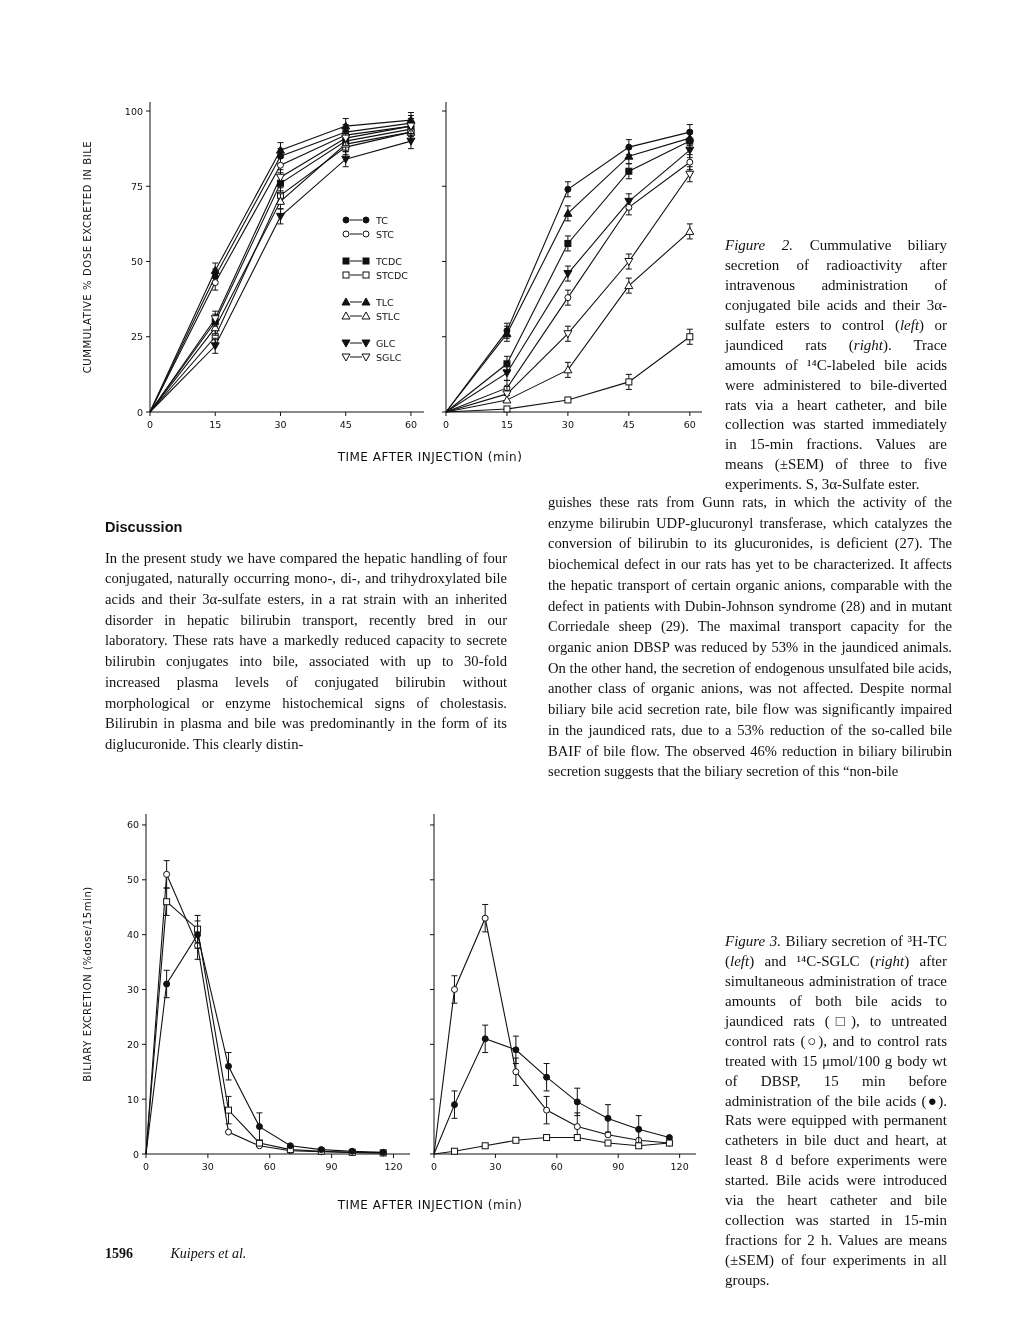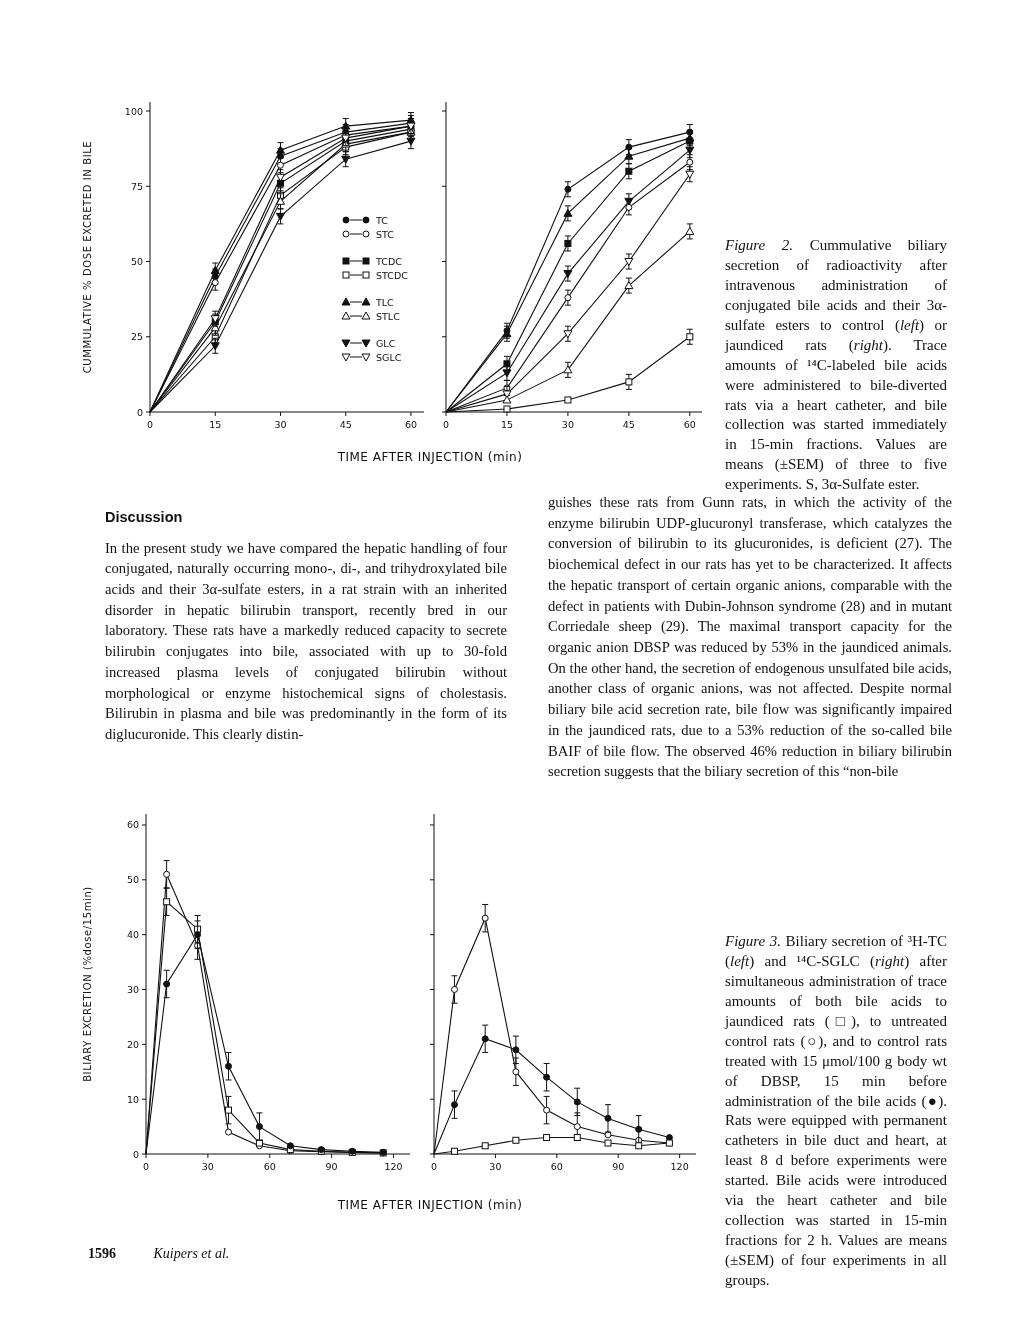--- a/index.html
+++ b/index.html
@@ -33,21 +33,21 @@
   .bodycol {
     font-size: 14.6px;
     line-height: 1.42;
     text-align: justify;
   }
   .bodycol p { margin: 0; }
   .heading {
     font-family: "Liberation Sans", sans-serif;
     font-weight: bold;
     font-size: 14.5px;
-    margin: 15px 0 10px 0;
+    margin: 25px 0 10px 0;
   }
   .footer { font-size: 14px; }
   .footer .pagenum { font-weight: bold; }
   .footer .authors { font-style: italic; margin-left: 34px; }
 </style>
 </head>
 <body>
 
 <div class="page">
 
@@ -571,18 +571,18 @@
       <rect x="154.28125" y="334.5483870967742" width="6" height="6" fill="#fff" stroke="#111"></rect>
       <rect x="184.984375" y="340.03225806451616" width="6" height="6" fill="#fff" stroke="#111"></rect>
       <rect x="215.6875" y="342.7741935483871" width="6" height="6" fill="#fff" stroke="#111"></rect>
       <rect x="246.390625" y="340.03225806451616" width="6" height="6" fill="#fff" stroke="#111"></rect>
     </svg>
 
   <div class="abs xlabel" style="left:295px; top:1198px; width:270px;">TIME AFTER INJECTION (min)</div>
 
   <div class="abs caption" style="left:725px; top:932px; width:222px;"><i>Figure 3.</i><span> Biliary secretion of ³H-TC (</span><i>left</i><span>) and ¹⁴C-SGLC (</span><i>right</i><span>) after simultaneous administration of trace amounts of both bile acids to jaundiced rats (□), to untreated control rats (○), and to control rats treated with 15 μmol/100 g body wt of DBSP, 15 min before administration of the bile acids (●). Rats were equipped with permanent catheters in bile duct and heart, at least 8 d before experiments were started. Bile acids were introduced via the heart catheter and bile collection was started in 15-min fractions for 2 h. Values are means (±SEM) of four experiments in all groups.</span></div>
 
-  <div class="abs footer" style="left:88px; top:1246px;">
+  <div class="abs footer" style="left:105px; top:1246px;">
     <span class="pagenum">1596</span>
     <span class="authors">Kuipers et al.</span>
   </div>
 
 </div>
 
 </body></html>

